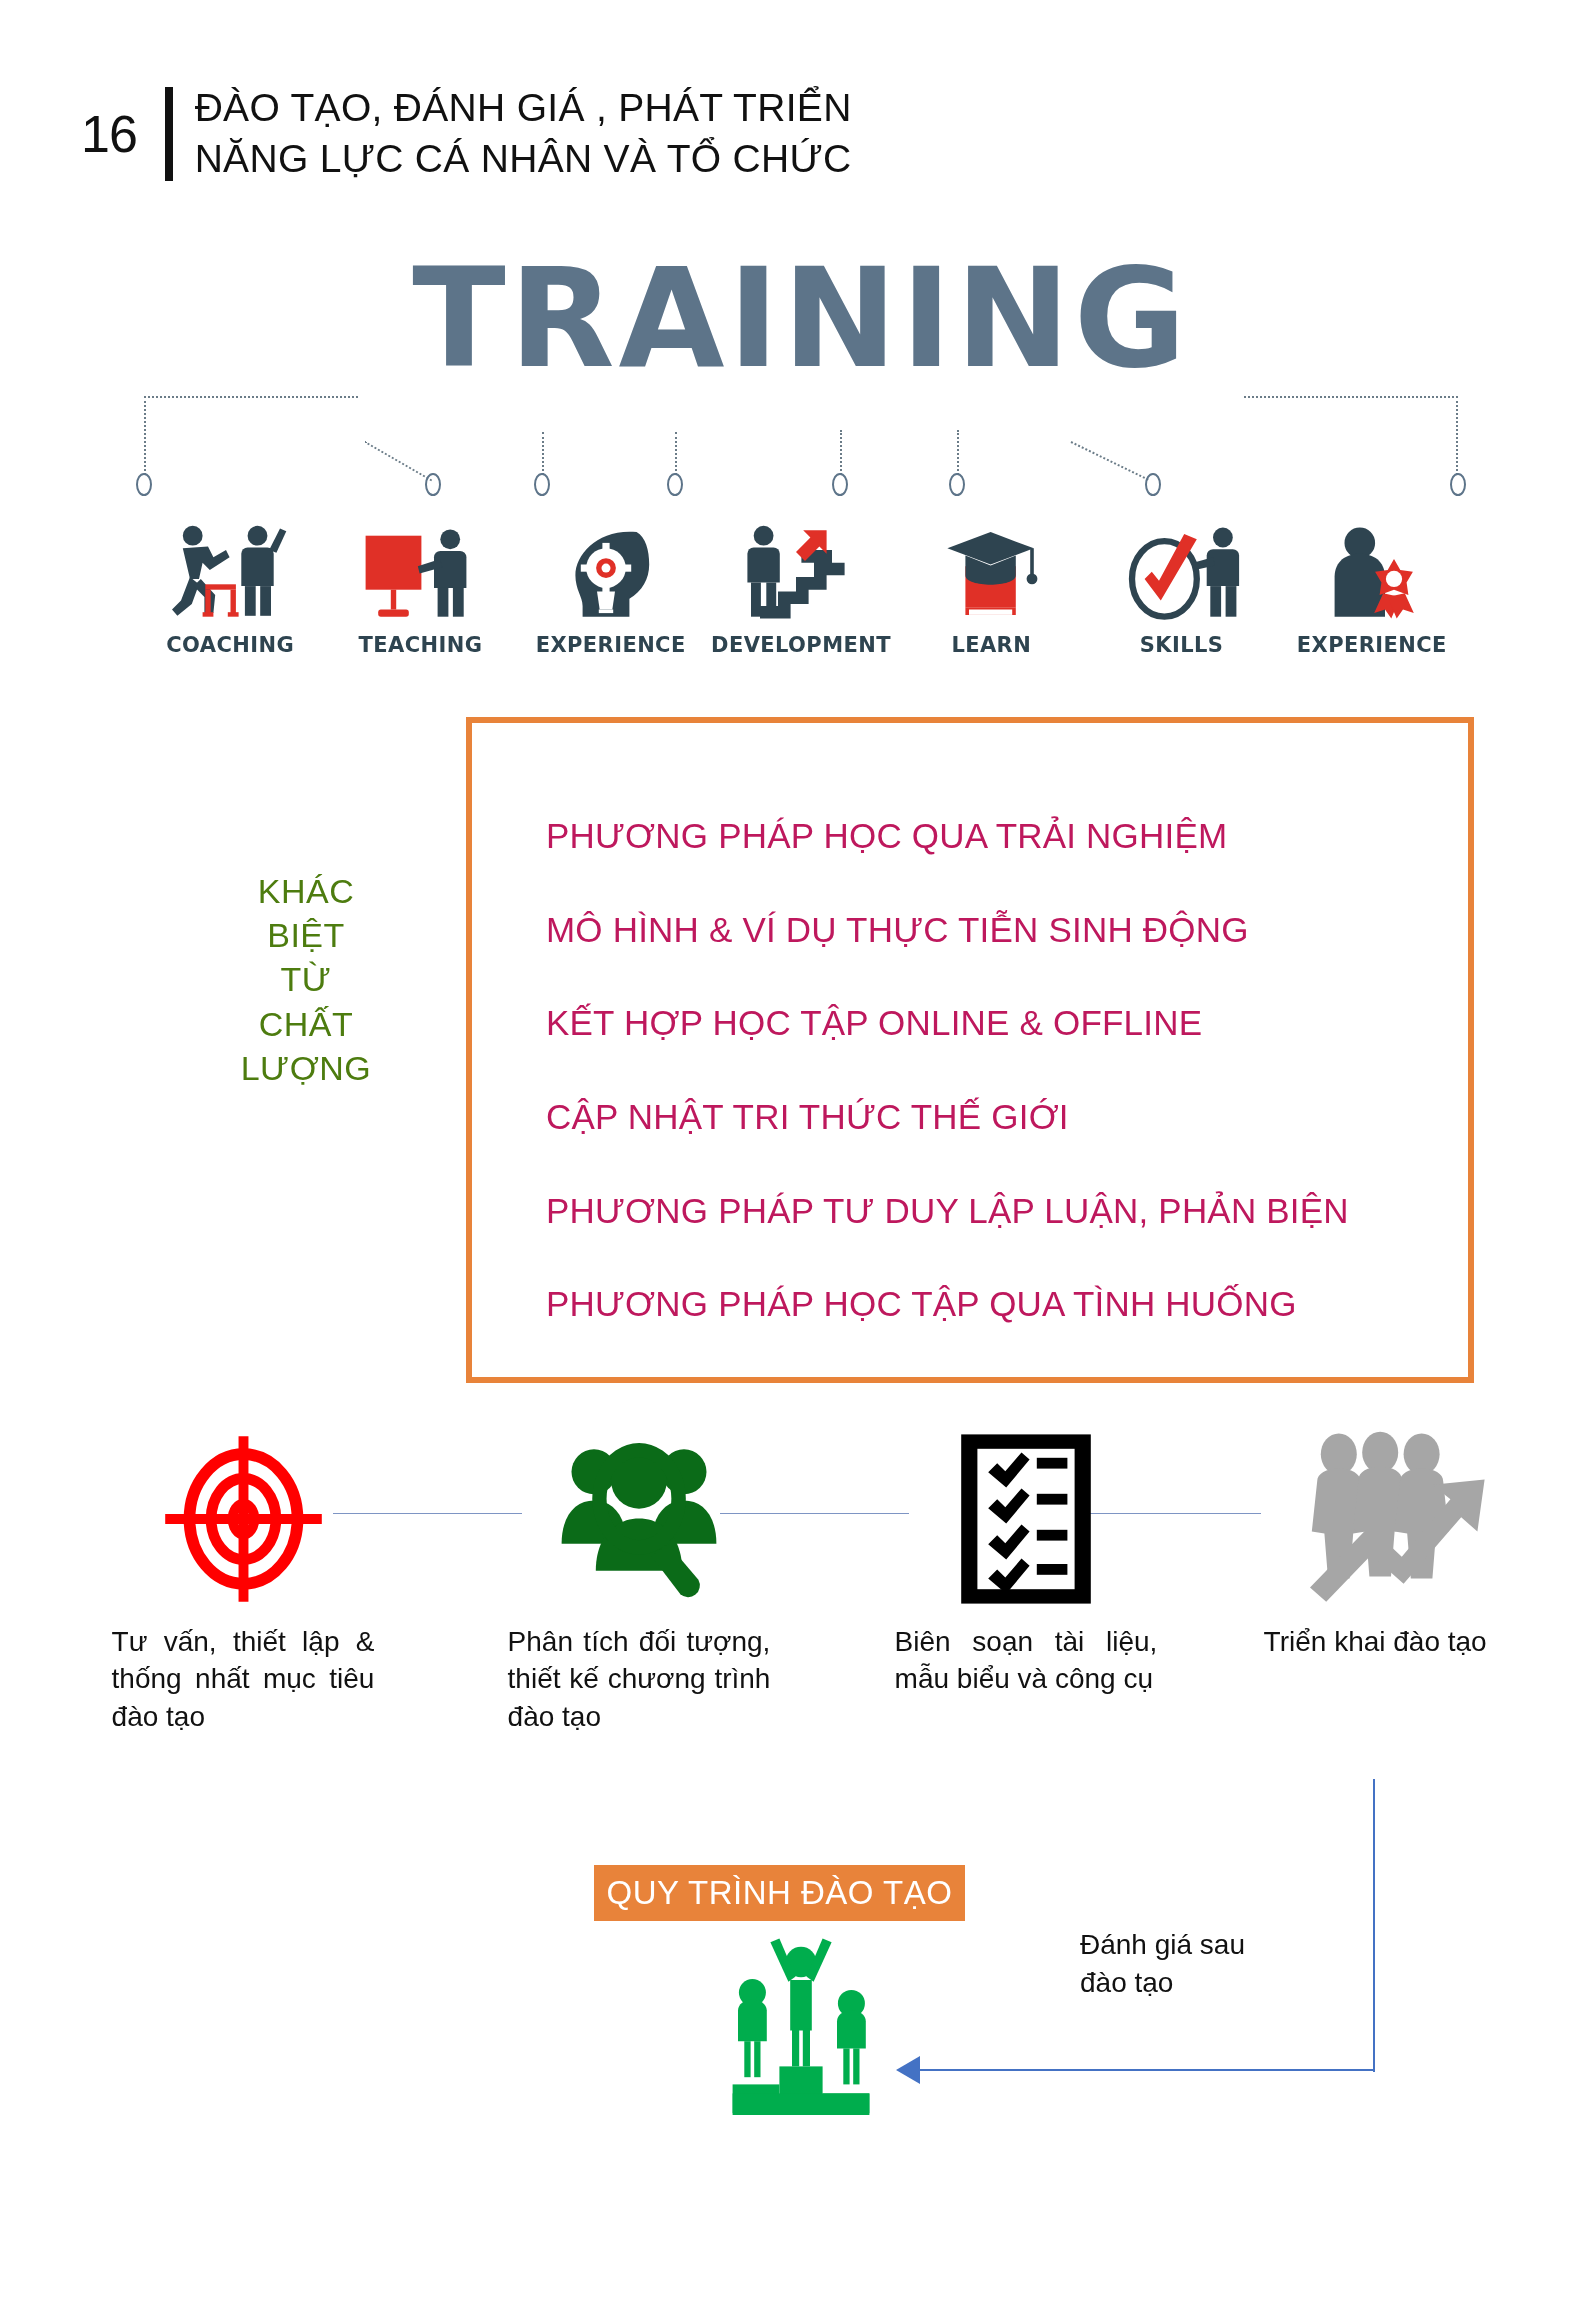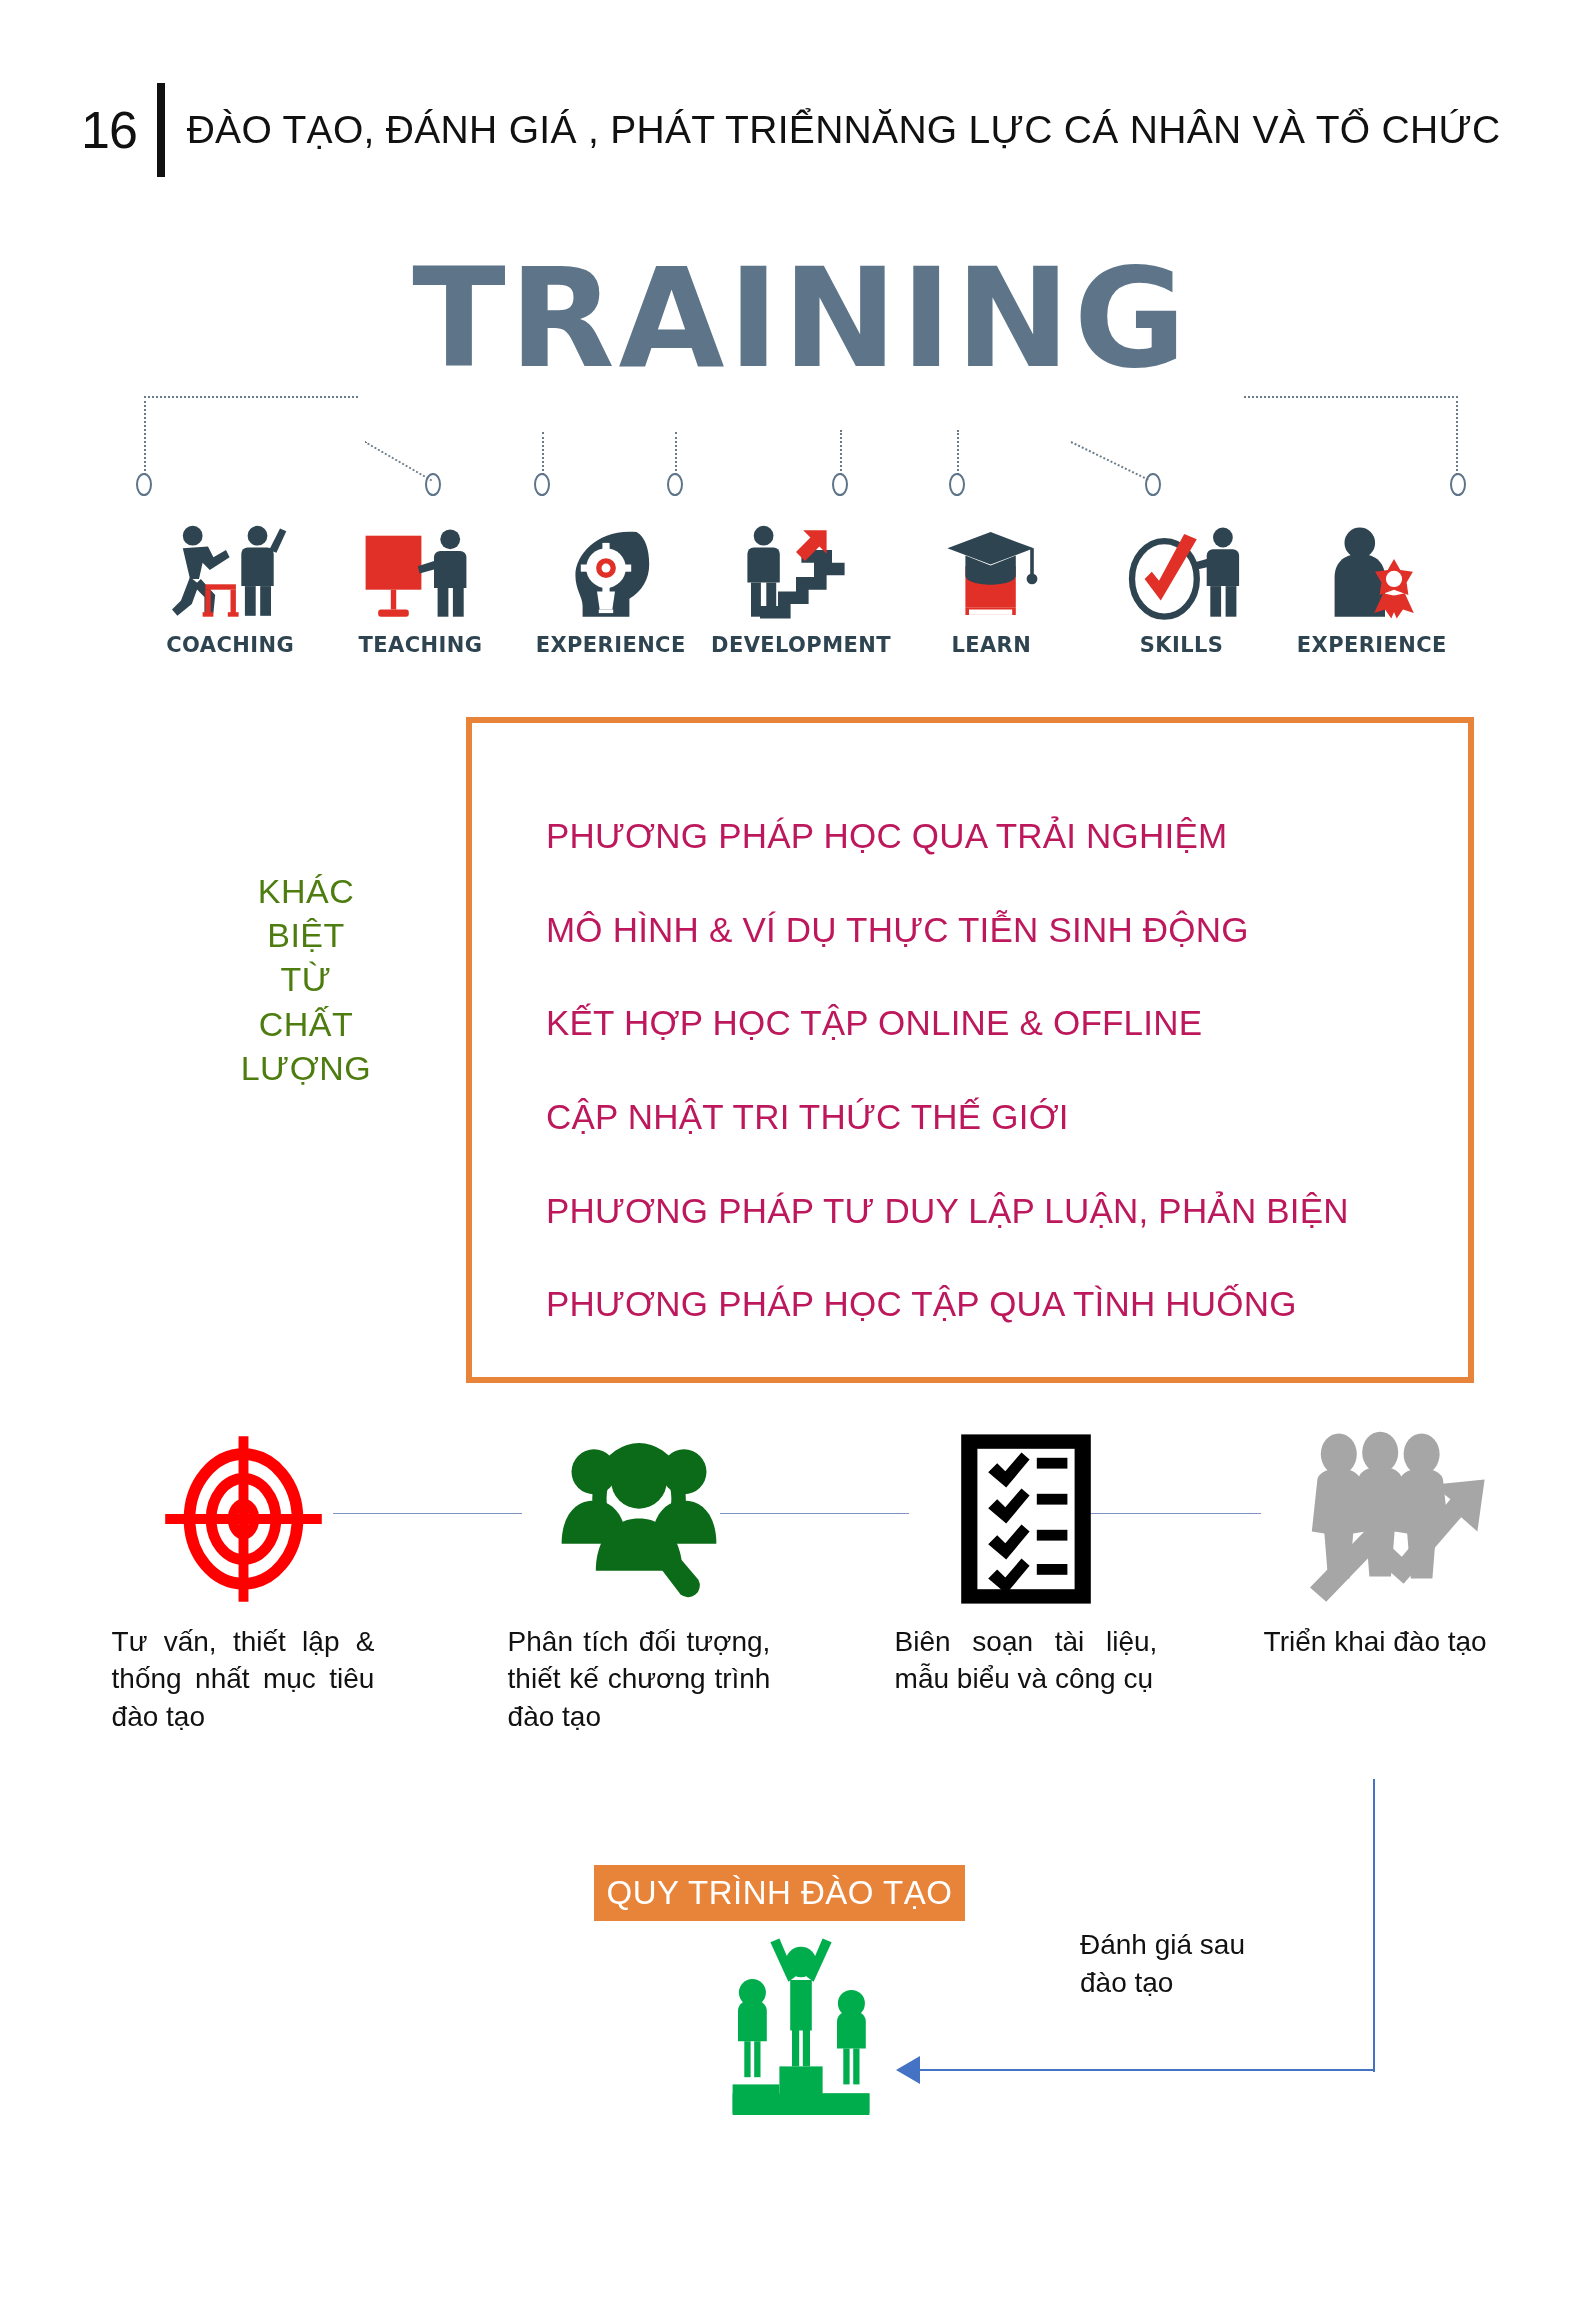--- a/index.html
+++ b/index.html
@@ -1,23 +1,23 @@
 <!DOCTYPE html>
 <html style="font-size:14.4px"><head>
 <meta charset="utf-8">
 <style>
   * { margin:0; padding:0; box-sizing:border-box; }
   html, body { width:1595px; height:2304px; background:#ffffff; }
   body { font-family:"Liberation Sans", sans-serif; color:#000; position:relative; overflow:hidden; }
 
   
   #header { position:absolute; left:81px; top:83px; display:flex; align-items:center; }
-  #page-num { font-size:52px; color:#111; line-height:1; letter-spacing:-0.9px; padding-right:20px; }
+  #page-num { font-size:52px; color:#111; line-height:1; letter-spacing:-0.9px; padding-right:28px; }
   #header-rule { width:8px; height:94px; background:#111; margin-right:21.6px; }
-  #header-titles { display:flex; flex-direction:row; justify-content:center; }
+  #header-titles { display:flex; flex-direction:column; justify-content:center; }
   .header-line { font-size:39px; letter-spacing:0.3px; color:#111; line-height:1.30; white-space:nowrap; }
 
   
   #training-block { position:absolute; left:135px; top:245px; width:1332px; height:405px; }
   #training-word { position:absolute; left:0; top:5.4px; width:100%; text-align:center;
       font-family:"DejaVu Sans", sans-serif; font-weight:bold; font-size:137px;
       color:#5d7489; letter-spacing:3.6px; line-height:1; }
   #hang-layer { position:absolute; left:0; top:151px; width:100%; height:99px; }
   .drop { position:absolute; top:0; width:0; border-left:2.7px dotted #6b7c88; height:83px; }
   .ring { position:absolute; width:16px; height:23.4px; border:2.7px solid #5d7489; border-radius:50%; }

